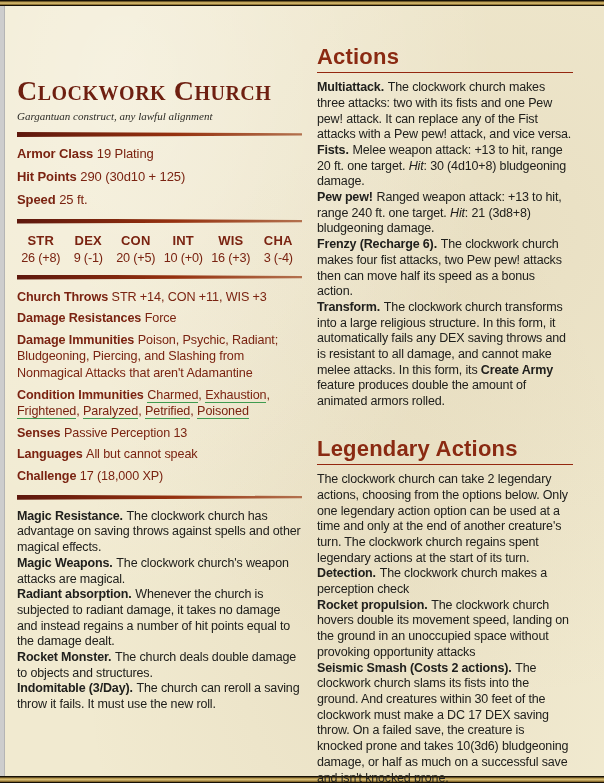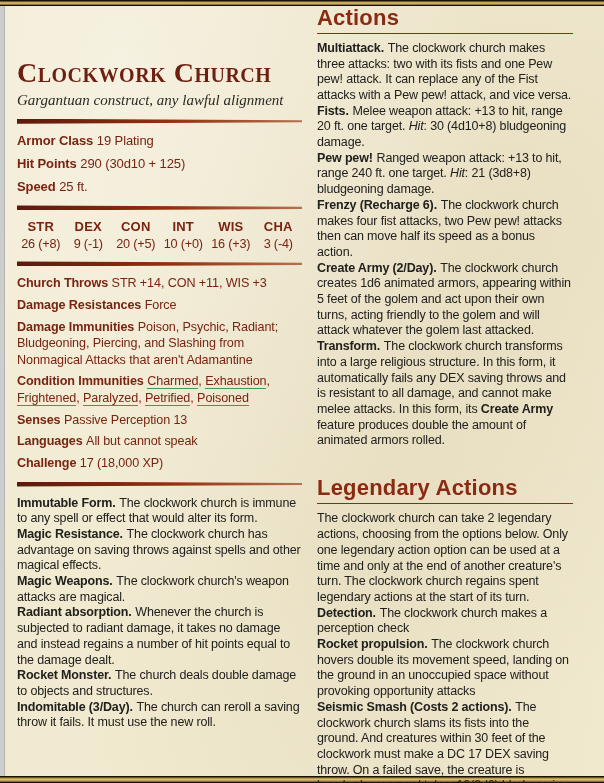--- a/index.html
+++ b/index.html
@@ -18,21 +18,21 @@
   .bar.top{top:0;height:6px;}
   .bar.bottom{bottom:0;}
   .content{position:absolute;top:6px;bottom:7px;left:4px;right:0;display:flex;
     padding:8px 31px 6px 13px;gap:15px;box-sizing:border-box;align-items:center;}
   .col-left{width:285px;flex:0 0 285px;}
   .col-right{flex:1;min-width:0;}
 
   h1.title{margin:5px 0 0;font-family:"Liberation Serif",serif;font-variant:small-caps;
     font-weight:700;font-size:28px;line-height:1.1;color:#6e1f10;letter-spacing:.5px;}
   .subtitle{margin:3px 0 0;font-family:"Liberation Serif",serif;font-style:italic;
-    font-size:15px;color:#2b2a25;}
+    font-size:11px;color:#2b2a25;}
 
   .taper{height:5px;margin:10px 0 9px;
     background:linear-gradient(to right,#5e180d,#95310f 55%,#b3714e);
     clip-path:polygon(0 0,100% 28%,100% 72%,0 100%);}
 
   .attr-line{margin:0 0 6px;font-size:13px;line-height:1.3;color:#7a2311;letter-spacing:-.1px;}
   .attr-line b{margin-right:.28em;}
 
   .abilities{display:flex;margin:2px 0 1px;}
   .ab{flex:1;text-align:center;color:#7a2311;}
@@ -104,36 +104,34 @@
       <p class="detail"><b>Church Throws</b><span>STR +14, CON +11, WIS +3</span></p>
       <p class="detail"><b>Damage Resistances</b><span>Force</span></p>
       <p class="detail"><b>Damage Immunities</b><span>Poison, Psychic, Radiant; Bludgeoning, Piercing, and Slashing from Nonmagical Attacks that aren't Adamantine</span></p>
       <p class="detail"><b>Condition Immunities</b><a class="cond-link">Charmed</a><span>, </span><a class="cond-link">Exhaustion</a><span>, </span><a class="cond-link">Frightened</a><span>, </span><a class="cond-link">Paralyzed</a><span>, </span><a class="cond-link">Petrified</a><span>, </span><a class="cond-link">Poisoned</a></p>
       <p class="detail"><b>Senses</b><span>Passive Perception 13</span></p>
       <p class="detail"><b>Languages</b><span>All but cannot speak</span></p>
       <p class="detail"><b>Challenge</b><span>17 (18,000 XP)</span></p>
 
       <div class="taper"></div>
 
-      <p class="para"><b class="nm">Immutable Form.</b><span>The clockwork church is immune to any spell or effect that would alter its form.</span></p>
       <p class="para"><b class="nm">Magic Resistance.</b><span>The clockwork church has advantage on saving throws against spells and other magical effects.</span></p>
       <p class="para"><b class="nm">Magic Weapons.</b><span>The clockwork church's weapon attacks are magical.</span></p>
       <p class="para"><b class="nm">Radiant absorption.</b><span>Whenever the church is subjected to radiant damage, it takes no damage and instead regains a number of hit points equal to the damage dealt.</span></p>
       <p class="para"><b class="nm">Rocket Monster.</b><span>The church deals double damage to objects and structures.</span></p>
       <p class="para"><b class="nm">Indomitable (3/Day).</b><span>The church can reroll a saving throw it fails. It must use the new roll.</span></p>
     </div>
 
     <div class="col-right">
       <h2 class="sect first">Actions</h2>
 
       <p class="para"><b class="nm">Multiattack.</b><span>The clockwork church makes three attacks: two with its fists and one Pew pew! attack. It can replace any of the Fist attacks with a Pew pew! attack, and vice versa.</span></p>
       <p class="para"><b class="nm">Fists.</b><span>Melee weapon attack: +13 to hit, range 20 ft. one target. </span><i>Hit</i><span>: 30 (4d10+8) bludgeoning damage.</span></p>
       <p class="para"><b class="nm">Pew pew!</b><span>Ranged weapon attack: +13 to hit, range 240 ft. one target. </span><i>Hit</i><span>: 21 (3d8+8) bludgeoning damage.</span></p>
       <p class="para"><b class="nm">Frenzy (Recharge 6).</b><span>The clockwork church makes four fist attacks, two Pew pew! attacks then can move half its speed as a bonus action.</span></p>
-      <p class="para"><b class="nm">Create Army (2/Day).</b><span>The clockwork church creates 1d6 animated armors, appearing within 5 feet of the golem and act upon their own turns, acting friendly to the golem and will attack whatever the golem last attacked.</span></p>
       <p class="para"><b class="nm">Transform.</b><span>The clockwork church transforms into a large religious structure. In this form, it automatically fails any DEX saving throws and is resistant to all damage, and cannot make melee attacks. In this form, its </span><b>Create Army</b><span> feature produces double the amount of animated armors rolled.</span></p>
 
       <h2 class="sect">Legendary Actions</h2>
 
       <p class="para">The clockwork church can take 2 legendary actions, choosing from the options below. Only one legendary action option can be used at a time and only at the end of another creature's turn. The clockwork church regains spent legendary actions at the start of its turn.</p>
       <p class="para"><b class="nm">Detection.</b><span>The clockwork church makes a perception check</span></p>
       <p class="para"><b class="nm">Rocket propulsion.</b><span>The clockwork church hovers double its movement speed, landing on the ground in an unoccupied space without provoking opportunity attacks</span></p>
       <p class="para"><b class="nm">Seismic Smash (Costs 2 actions).</b><span>The clockwork church slams its fists into the ground. And creatures within 30 feet of the clockwork must make a DC 17 DEX saving throw. On a failed save, the creature is knocked prone and takes 10(3d6) bludgeoning damage, or half as much on a successful save and isn't knocked prone.</span></p>
     </div>
 

